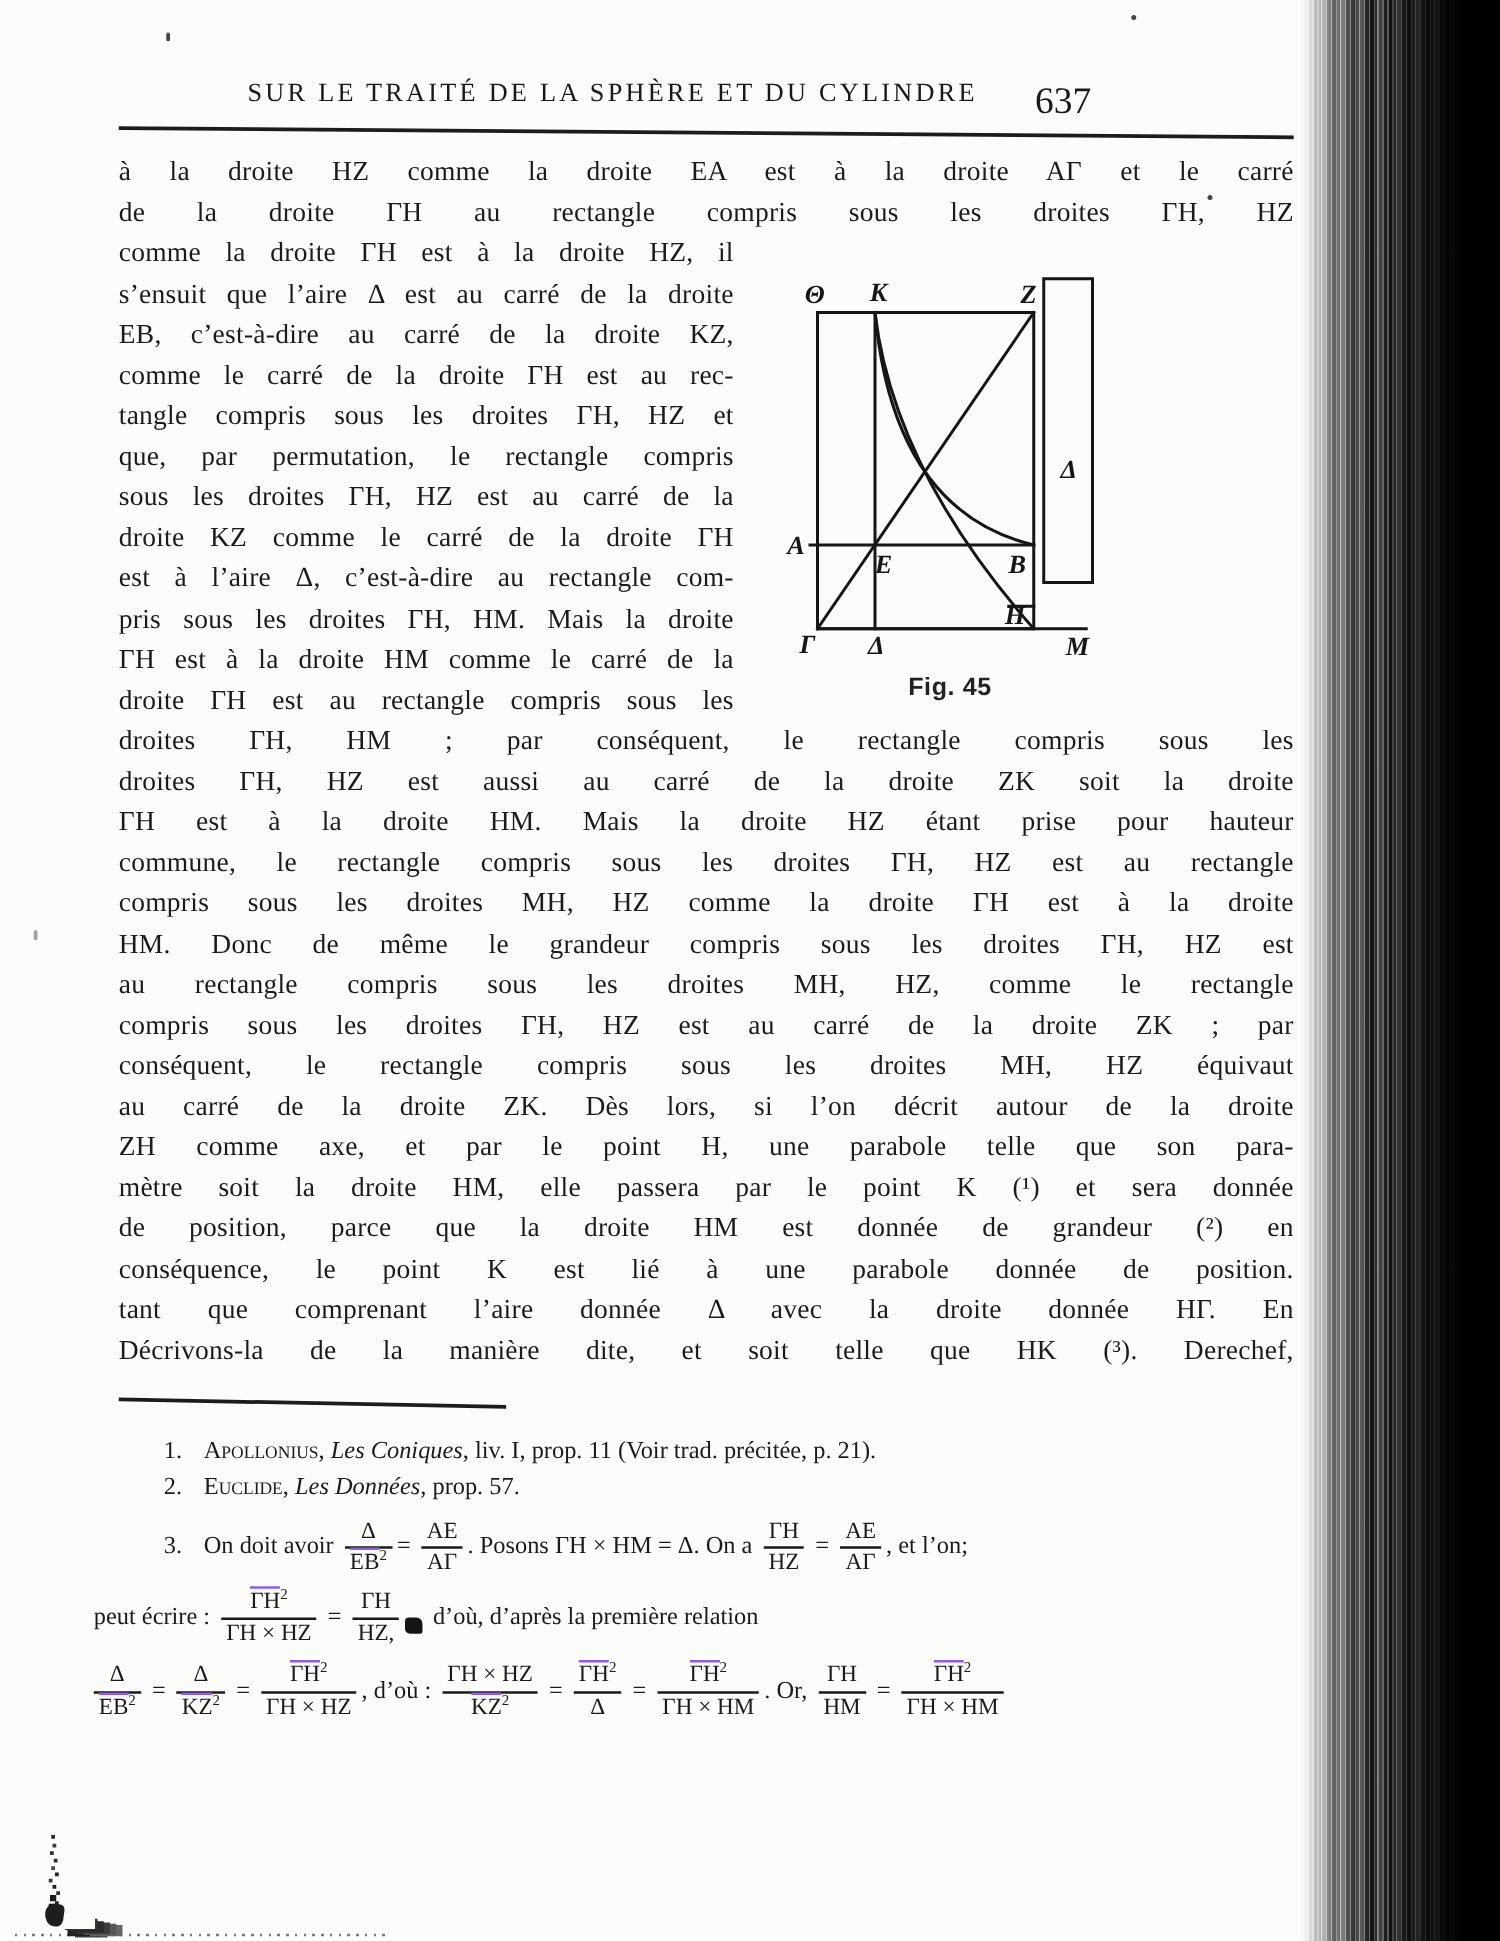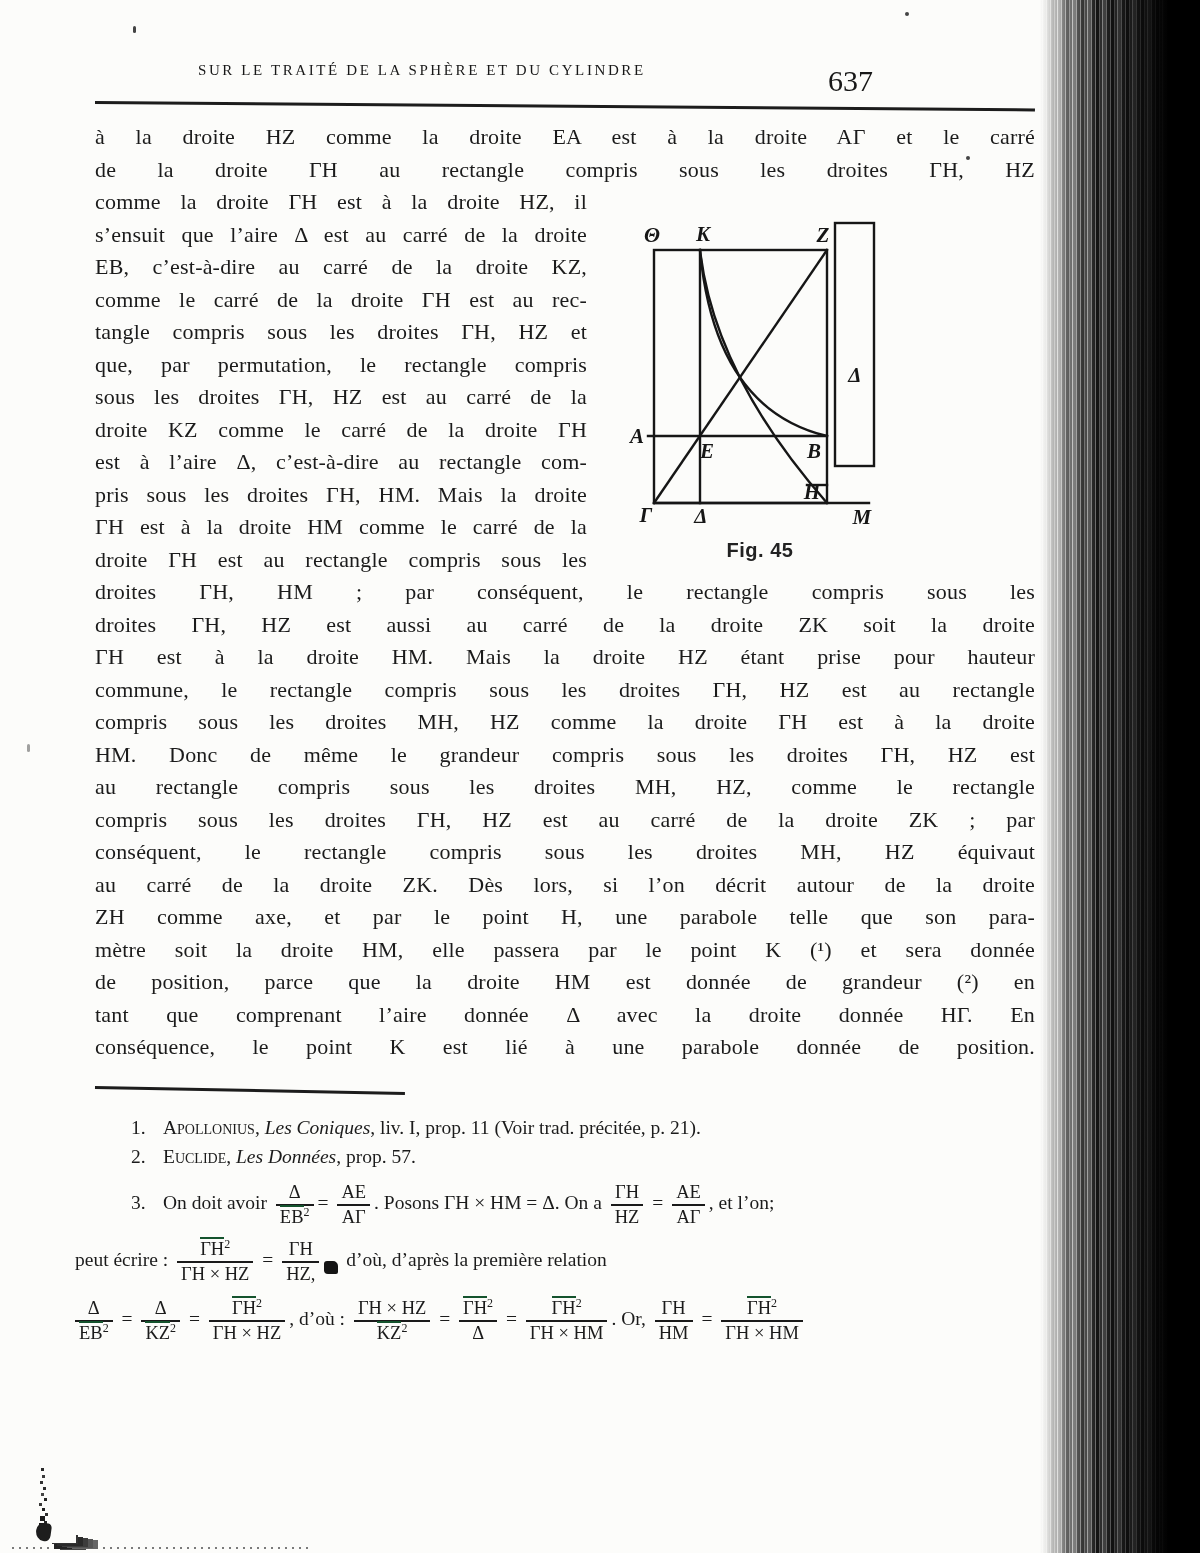--- a/index.html
+++ b/index.html
@@ -16,21 +16,21 @@
                       rgba(20,20,20,0.25) 55px, rgba(10,10,10,0.75) 100px, #000 128px),
       repeating-linear-gradient(90deg,
         #3a3a3a 0 2px, #b9b9b9 2px 3px, #5a5a5a 3px 6px, #9a9a9a 6px 7px,
         #262626 7px 10px, #8a8a8a 10px 11px, #141414 11px 14px, #6f6f6f 14px 15px);
   }
   
   .content{position:absolute;left:95px;top:0;width:940px;}
   .header{position:relative;height:104px;}
   .running-title{
     position:absolute;left:103px;top:62px;
-    font-size:15px;letter-spacing:2.6px;white-space:nowrap;color:#181818;
+    font-size:21px;letter-spacing:2.6px;white-space:nowrap;color:#181818;
   }
   .page-number{position:absolute;left:733px;top:64px;font-size:30px;color:#181818;}
   .header-rule{position:absolute;left:0;bottom:0;width:100%;height:3px;background:#1c1c1c;
     transform:rotate(0.45deg);transform-origin:left center;}
   
   .bodytext{font-size:22px;letter-spacing:0.2px;}
   .tline{
     height:32.5px;line-height:32.5px;overflow:hidden;
     text-align:justify;text-align-last:justify;white-space:nowrap;
   }
@@ -50,21 +50,21 @@
   .fn{line-height:29px;}
   .fn-num{display:inline-block;margin-left:36px;width:32px;}
   .sc{font-variant:small-caps;}
   .formula-line{line-height:1.15;}
   .fn-f3{margin-top:9px;}
   .fn-f4{margin-left:-20px;margin-top:7px;}
   .fn-f5{margin-left:-24px;margin-top:9px;}
   .frac{display:inline-block;vertical-align:middle;text-align:center;margin:2px 4px;font-size:18.5px;line-height:1.05;}
   .fnum{display:block;border-bottom:2px solid #1a1a1a;padding:1px 4px 2px;}
   .fden{display:block;padding:2px 4px 0;}
-  .ol{border-top:2px solid #14532d;padding-top:0px;}
+  .ol{border-top:2px solid #8b5cf6;padding-top:0px;}
   .frac sup,.fn sup{font-size:12px;}
   sup{line-height:0;}
   .blot{display:inline-block;width:14px;height:13px;background:#141414;border-radius:3px 5px 2px 4px;
     vertical-align:-8px;margin:0 3px 0 1px;}
   
   .speck{position:absolute;background:#444;border-radius:50%;}
   .dotted-line{position:absolute;left:12px;top:1547px;width:300px;height:2px;
     background:repeating-linear-gradient(90deg,#5a5a5a 0 2px,transparent 2px 7px);opacity:0.8;}
   .smudge-core{position:absolute;left:36px;top:1523px;width:15px;height:18px;background:#1d1d1d;
     border-radius:45% 25% 35% 55%;transform:rotate(8deg);}
@@ -168,22 +168,23 @@
           <div class="tline">commune, le rectangle compris sous les droites ΓH, HZ est au rectangle</div>
           <div class="tline">compris sous les droites MH, HZ comme la droite ΓH est à la droite</div>
           <div class="tline">HM. Donc de même le grandeur compris sous les droites ΓH, HZ est</div>
           <div class="tline">au rectangle compris sous les droites MH, HZ, comme le rectangle</div>
           <div class="tline">compris sous les droites ΓH, HZ est au carré de la droite ZK ; par</div>
           <div class="tline">conséquent, le rectangle compris sous les droites MH, HZ équivaut</div>
           <div class="tline">au carré de la droite ZK. Dès lors, si l’on décrit autour de la droite</div>
           <div class="tline">ZH comme axe, et par le point H, une parabole telle que son para-</div>
           <div class="tline">mètre soit la droite HM, elle passera par le point K (¹) et sera donnée</div>
           <div class="tline">de position, parce que la droite HM est donnée de grandeur (²) en</div>
+          <div class="tline">conséquence, le point K est lié à une parabole donnée de position.</div>
           <div class="tline">tant que comprenant l’aire donnée Δ avec la droite donnée HΓ. En</div>
-          <div class="tline">conséquence, le point K est lié à une parabole donnée de position.</div>
+          <div class="tline">Décrivons-la de la manière dite, et soit telle que HK (³). Derechef,</div>
         </div>
     </div>
 
     <div class="footnote-rule"></div>
     <div class="footnotes">
       <div class="fn">
         <span class="fn-num">1.</span><span><span class="sc">Apollonius</span>, <i>Les Coniques</i>, liv. I, prop. 11 (Voir trad. précitée, p. 21).</span>
       </div>
       <div class="fn">
         <span class="fn-num">2.</span><span><span class="sc">Euclide</span>, <i>Les Données</i>, prop. 57.</span>

